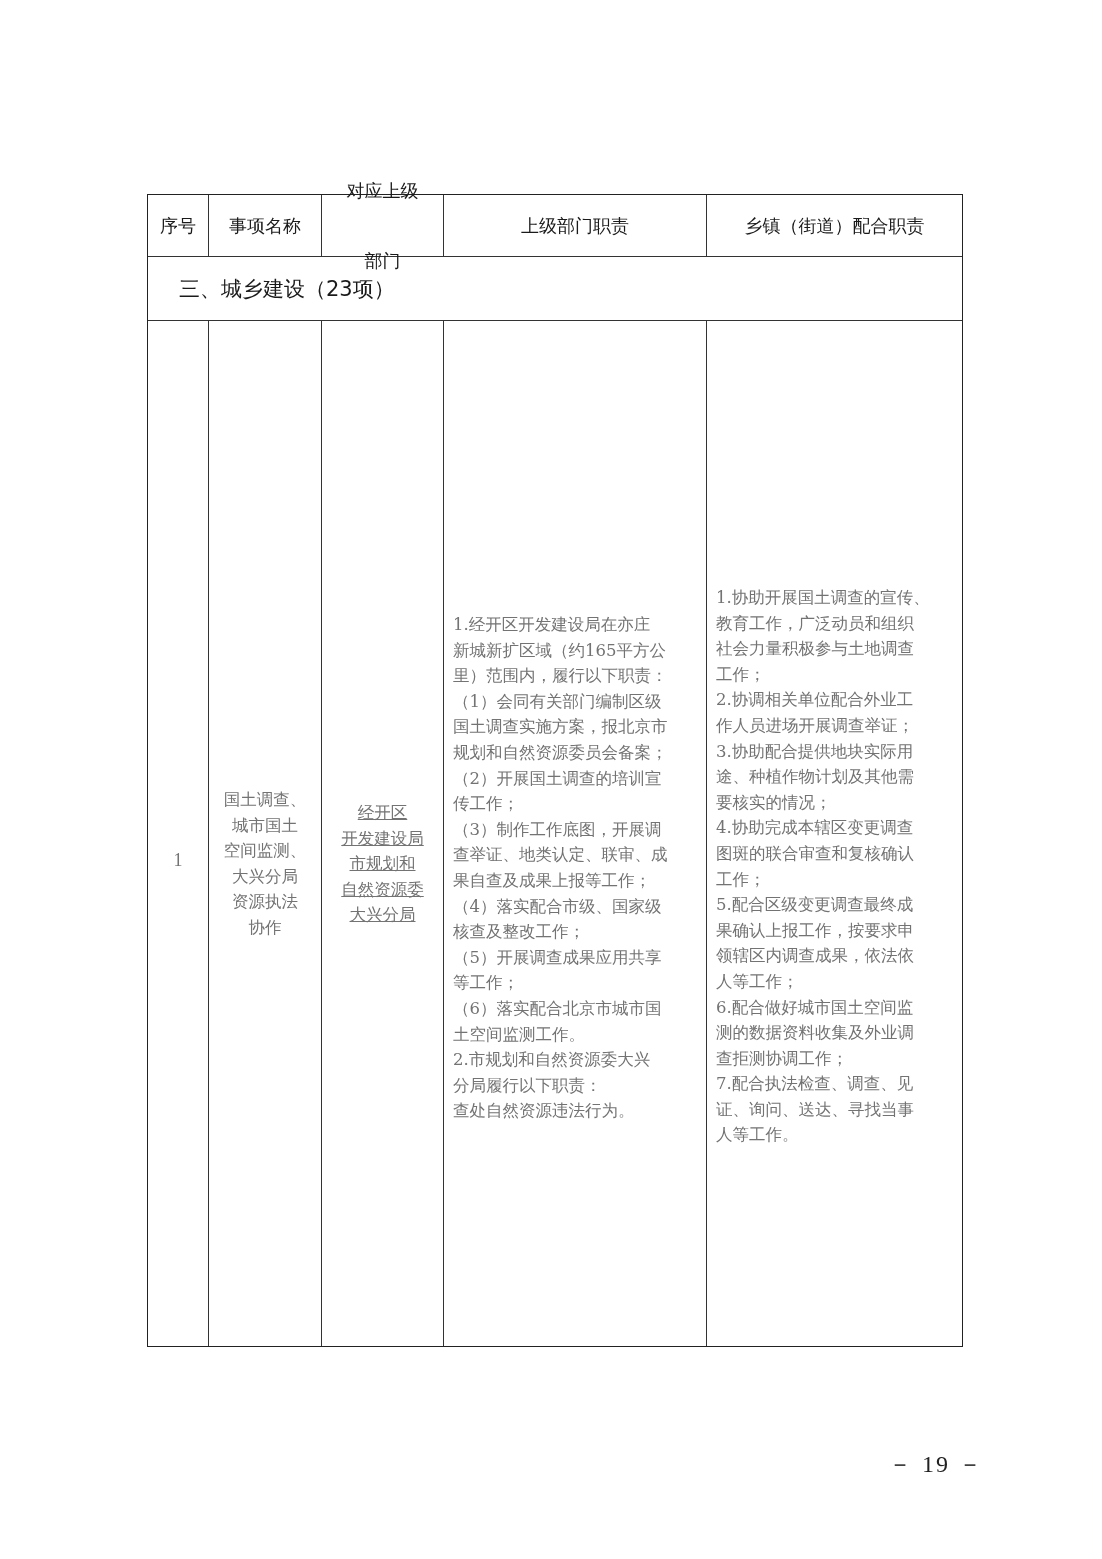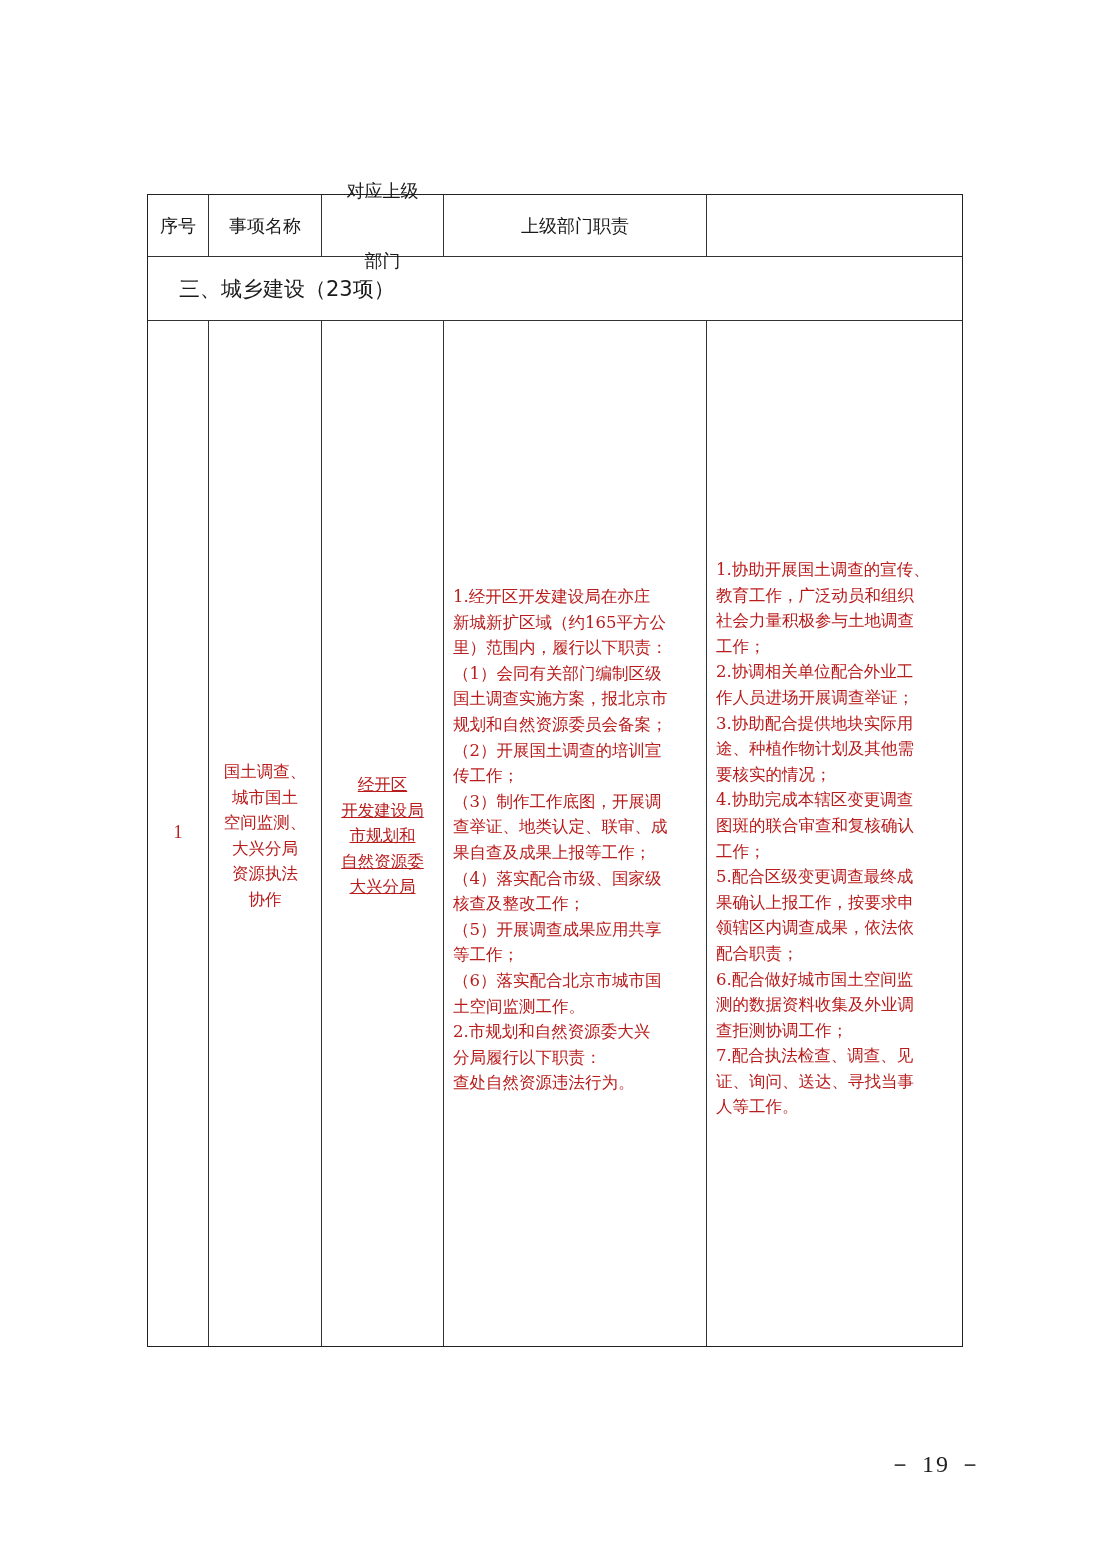--- a/index.html
+++ b/index.html
@@ -8,21 +8,21 @@
     .page { position: absolute; left: 0; top: 0; width: 1102px; height: 1559px; }
     .tbl { position: absolute; left: 147px; top: 194px; width: 816px; height: 1153px;
            border: 1.5px solid #222; box-sizing: border-box; }
     .hline { position: absolute; left: 0; right: 0; height: 0; border-top: 1.2px solid #333; }
     .vline { position: absolute; width: 0; border-left: 1.2px solid #333; }
     .hdr { position: absolute; display: flex; align-items: center; justify-content: center;
            text-align: center; font-family: "DejaVu Sans", "Liberation Sans", sans-serif;
            font-size: 18px; line-height: 24px; color: #1a1a1a; }
     .section { position: absolute; left: 10px; top: 62px; height: 64px; display: flex; align-items: center;
                font-family: "DejaVu Sans", "Liberation Sans", sans-serif; font-size: 21px; color: #1a1a1a; margin-left: 21px; }
-    .cell { position: absolute; font-size: 16.5px; line-height: 25.6px; color: #b91c1c; }
+    .cell { position: absolute; font-size: 16.5px; line-height: 25.6px; color: #737373; margin-top: 28px; }
     .center { text-align: center; }
     .line { display: block; white-space: nowrap; }
     .pagenum { position: absolute; left: 888px; top: 1448px; font-size: 24px; color: #222;
                font-family: "Liberation Serif", "DejaVu Serif", serif; letter-spacing: 2px; }
   </style>
 </head>
 <body>
 
 <div class="page">
 
@@ -41,20 +41,21 @@
     <div class="vline" style="left:295px; top:126px; bottom:0;"></div>
     <div class="vline" style="left:558px; top:126px; bottom:0;"></div>
 
     <div class="hdr" style="left:0; top:0; width:60px; height:62px;">序号</div>
     <div class="hdr" style="left:61px; top:0; width:112px; height:62px;">事项名称</div>
     <div class="hdr" style="left:174px; top:0; width:121px; height:62px; flex-direction:column;gap:46px;">
       <span>对应上级</span>
       <span>部门</span>
     </div>
     <div class="hdr" style="left:296px; top:0; width:262px; height:62px;">上级部门职责</div>
+    <div class="hdr" style="left:559px; top:0; width:255px; height:62px;">乡镇（街道）配合职责</div>
 
     <div class="section">三、城乡建设（23项）</div>
 
     <div class="cell center" style="left:0; width:60px; top:625px; font-family:'Liberation Serif', serif; font-size:18px;">1</div>
 
     <div class="cell center" style="left:61px; width:112px; top:564px;">
       <span class="line">国土调查、</span>
       <span class="line">城市国土</span>
       <span class="line">空间监测、</span>
       <span class="line">大兴分局</span>
@@ -102,21 +103,21 @@
       <span class="line">作人员进场开展调查举证；</span>
       <span class="line">3.协助配合提供地块实际用</span>
       <span class="line">途、种植作物计划及其他需</span>
       <span class="line">要核实的情况；</span>
       <span class="line">4.协助完成本辖区变更调查</span>
       <span class="line">图斑的联合审查和复核确认</span>
       <span class="line">工作；</span>
       <span class="line">5.配合区级变更调查最终成</span>
       <span class="line">果确认上报工作，按要求申</span>
       <span class="line">领辖区内调查成果，依法依</span>
-      <span class="line">配合职责；</span>
+      <span class="line">人等工作；</span>
       <span class="line">6.配合做好城市国土空间监</span>
       <span class="line">测的数据资料收集及外业调</span>
       <span class="line">查拒测协调工作；</span>
       <span class="line">7.配合执法检查、调查、见</span>
       <span class="line">证、询问、送达、寻找当事</span>
       <span class="line">人等工作。</span>
     </div>
   </div>
 
   <div class="pagenum">－ 19 －</div>

